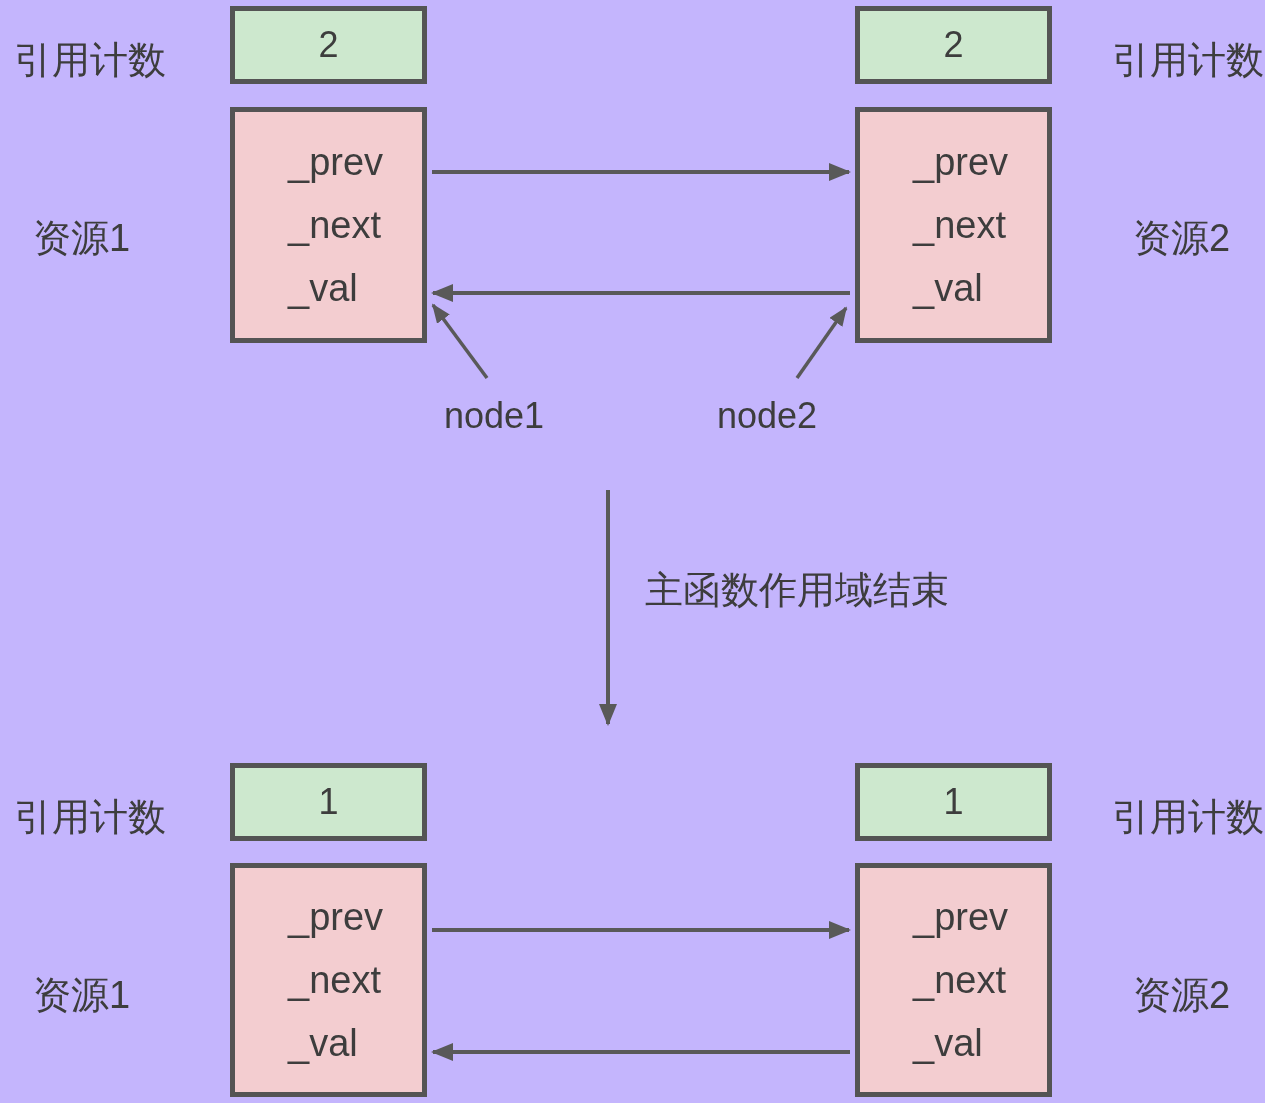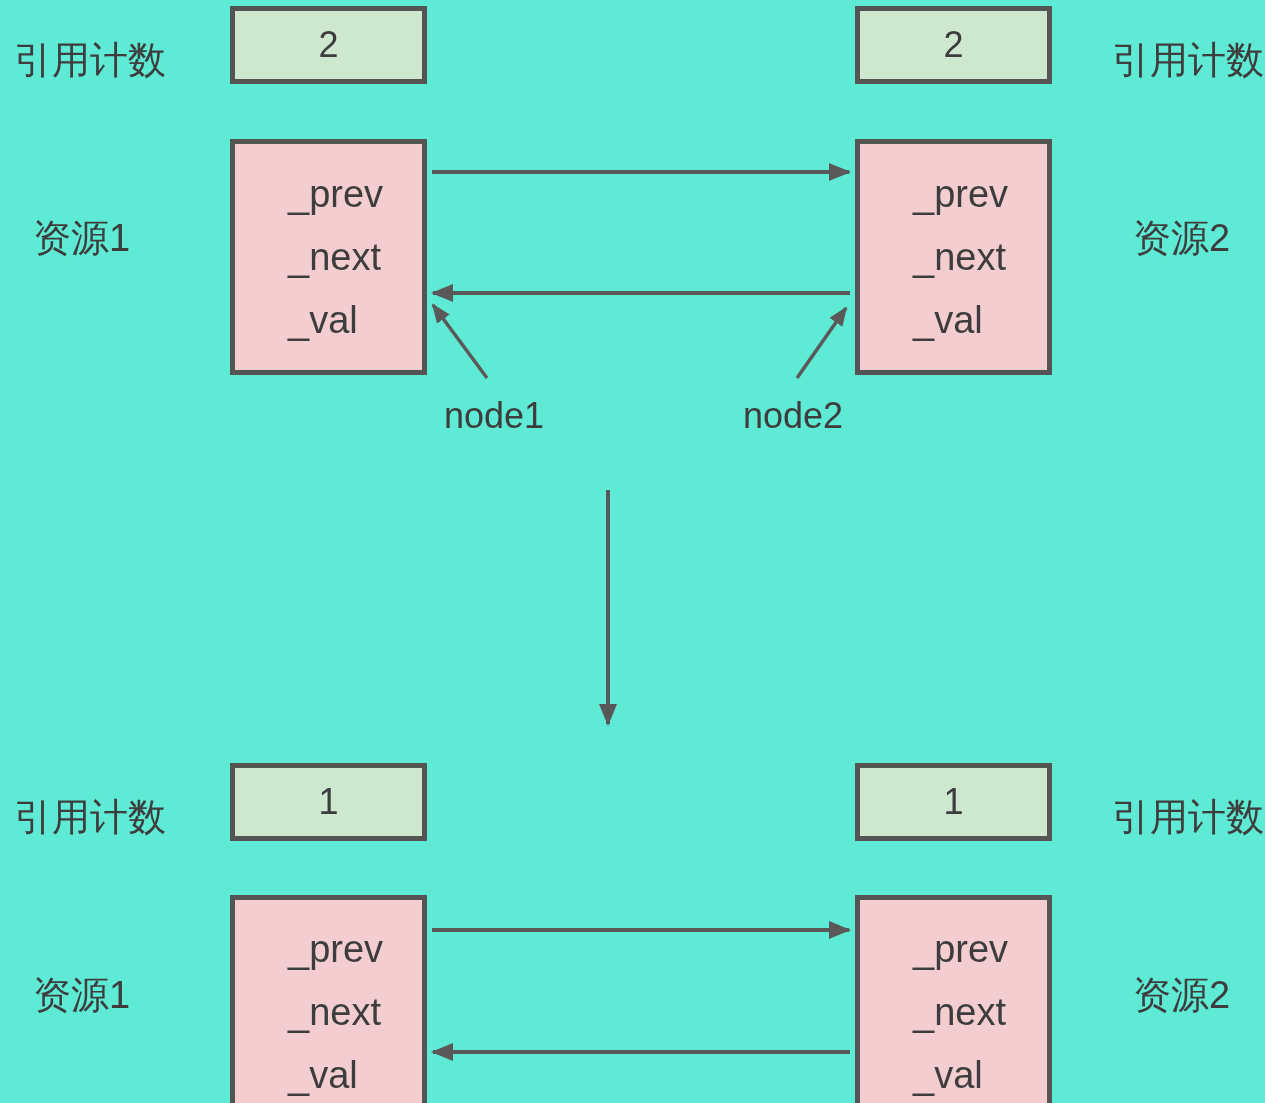--- a/index.html
+++ b/index.html
@@ -5,21 +5,21 @@
   html, body {
     margin: 0;
     padding: 0;
     background: #ffffff;
     font-family: "Liberation Sans", "DejaVu Sans", sans-serif;
   }
   .canvas {
     position: relative;
     width: 1265px;
     height: 1103px;
-    background: #5eead4;
+    background: #c4b5fd;
     overflow: hidden;
     color: var(--text, #3d3d3d);
   }
   .arrows {
     position: absolute;
     left: 0;
     top: 0;
     width: 1265px;
     height: 1103px;
     pointer-events: none;
@@ -51,21 +51,20 @@
   }
   .box-pink {
     height: 236px;
     background: var(--node-fill, #f3cdd0);
     display: flex;
     flex-direction: column;
     justify-content: center;
     gap: 23px;
     padding-left: 53px;
     font-size: 38px;
-    margin-top: 32px;
   }
   .box-pink .field {
     line-height: 40px;
     white-space: nowrap;
   }
   .side-label {
     position: absolute;
     font-size: 38px;
     line-height: 44px;
     white-space: nowrap;
@@ -86,21 +85,21 @@
   
   #green-top-left  { left: 230px; top: 6px; }
   #green-top-right { left: 855px; top: 6px; }
   #pink-top-left   { left: 230px; top: 107px; }
   #pink-top-right  { left: 855px; top: 107px; }
   #refcount-label-top-left  { left: 14px;   top: 38px; }
   #refcount-label-top-right { left: 1112px; top: 38px; }
   #resource1-label-top { left: 33px;   top: 216px; }
   #resource2-label-top { left: 1133px; top: 216px; }
   #node1-label { left: 444px; top: 396px; }
-  #node2-label { left: 743px; top: 396px; }
+  #node2-label { left: 717px; top: 396px; }
   #transition-label { left: 645px; top: 568px; }
 
   
   #green-bottom-left  { left: 230px; top: 763px; }
   #green-bottom-right { left: 855px; top: 763px; }
   #pink-bottom-left   { left: 230px; top: 863px; height: 234px; }
   #pink-bottom-right  { left: 855px; top: 863px; height: 234px; }
   #refcount-label-bottom-left  { left: 14px;   top: 795px; }
   #refcount-label-bottom-right { left: 1112px; top: 795px; }
   #resource1-label-bottom { left: 33px;   top: 973px; }
@@ -158,20 +157,21 @@
     <div class="field">_next</div>
     <div class="field">_val</div>
   </div>
 
   <div class="side-label" id="resource2-label-top">资源2</div>
 
   <div class="node-label" id="node1-label">node1</div>
 
   <div class="node-label" id="node2-label">node2</div>
 
+  <div class="transition-label" id="transition-label">主函数作用域结束</div>
 
   <div class="side-label" id="refcount-label-bottom-left">引用计数</div>
 
   <div class="box box-green" id="green-bottom-left">
     <span>1</span>
   </div>
 
   <div class="box box-green" id="green-bottom-right">
     <span>1</span>
   </div>

